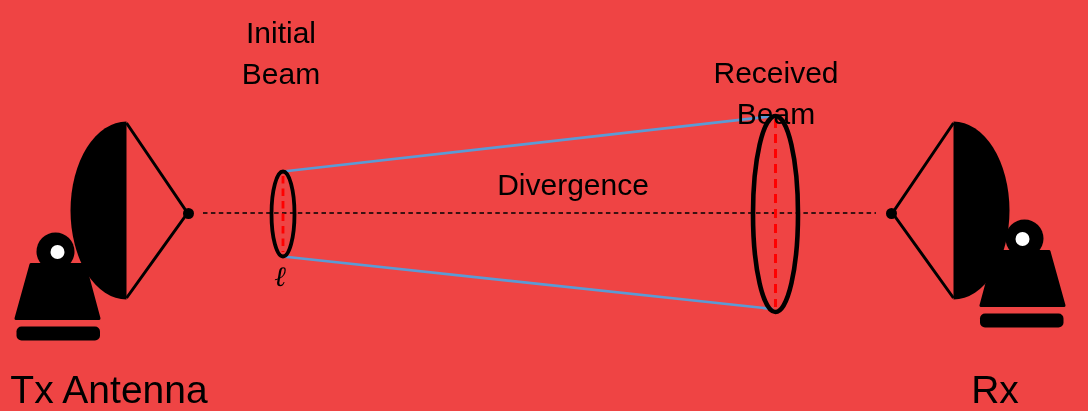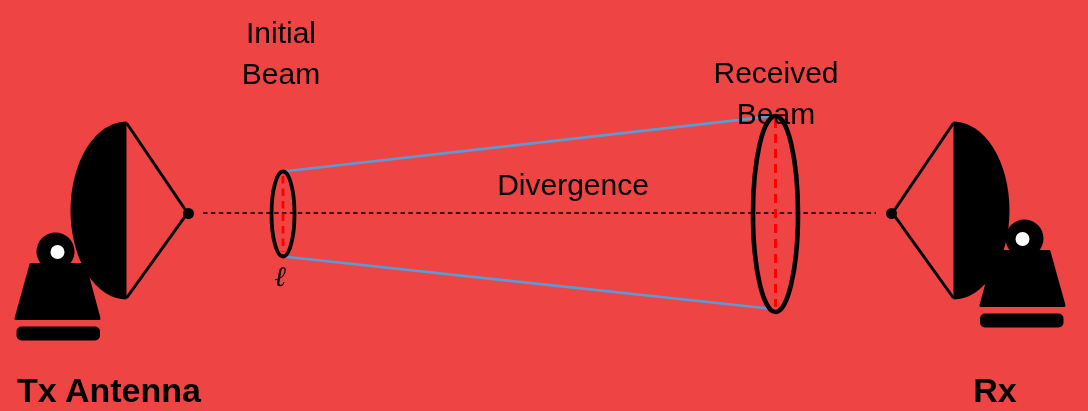--- a/index.html
+++ b/index.html
@@ -15,21 +15,21 @@
   .label {
     position: absolute;
     transform: translateX(-50%);
     color: #000000;
     text-align: center;
     white-space: pre-line;
     font-size: 30px;
     line-height: 41px;
     font-family: "Liberation Sans", sans-serif;
   }
-  .label.small-caption { font-size: 34px; line-height: 36px; font-weight: bold; }
+  .label.small-caption { font-size: 39px; line-height: 36px; }
   .label.symbol {
     font-family: "DejaVu Serif", "Liberation Serif", serif;
     font-style: italic;
     font-size: 28px;
     line-height: 32px;
   }
 </style>
 </head>
 <body>
 

